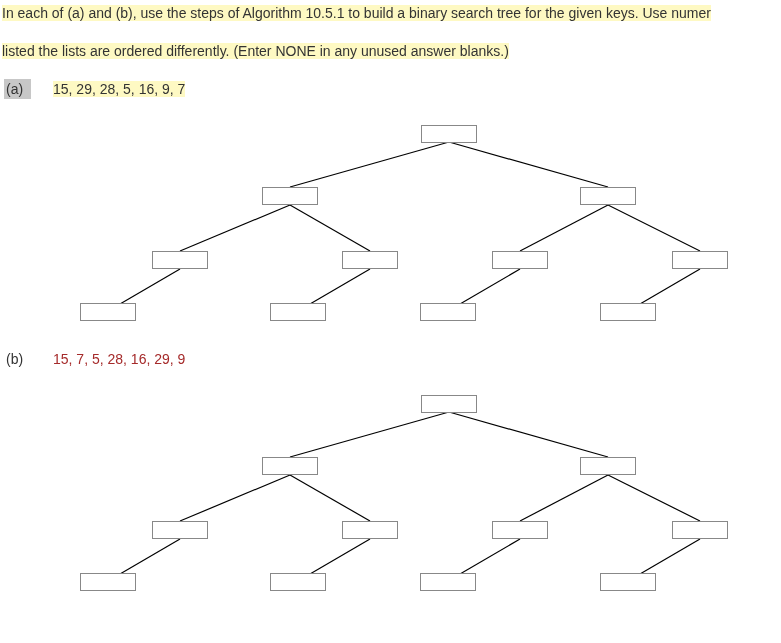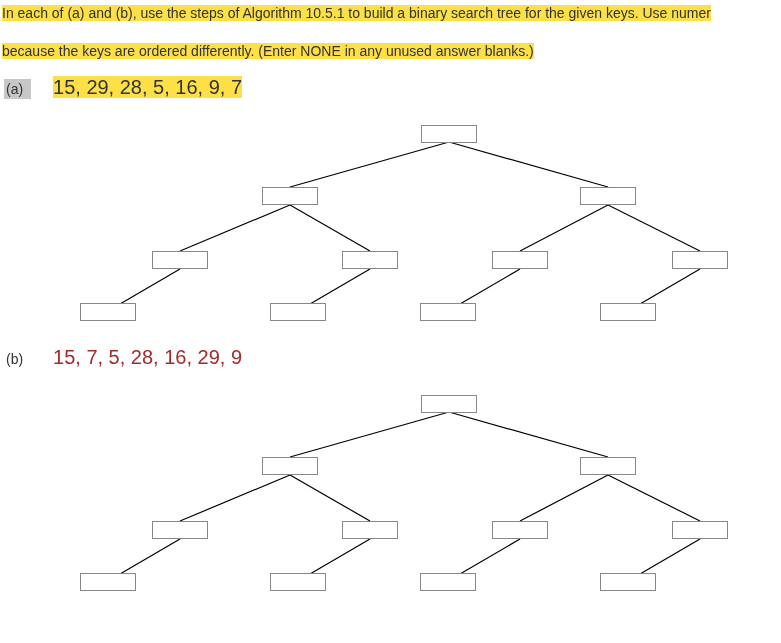--- a/index.html
+++ b/index.html
@@ -10,33 +10,33 @@
     color: #333;
     background: #fff;
     width: 781px;
   }
   .instructions {
     padding: 4px 2px 2px 2px;
     line-height: 1.35;
     font-size: 14px;
   }
   .hl {
-    background: #fde047;
+    background: #fef9c3;
   }
   .part-label {
     display: inline-block;
     padding: 2px 8px 2px 2px;
     margin: 16px 0 4px 4px;
     font-size: 14px;
   }
   .part-label.hl { background: #c7c7c7; }
   .maroon { color: #a52a2a; text-align: right; }
   .list-text {
     margin-left: 18px;
-    font-size: 20px;
+    font-size: 14px;
   }
   .tree-wrap {
     position: relative;
     width: 781px;
     height: 230px;
   }
   svg.tree-lines {
     position: absolute;
     left: 0; top: 0;
     width: 781px;
@@ -60,21 +60,21 @@
     padding: 0;
     background: transparent;
   }
 </style>
 </head>
 <body>
 
 <div class="instructions">
   <span class="hl">In each of (a) and (b), use the steps of Algorithm 10.5.1 to build a binary search tree for the given keys. Use numer</span><br>
   <br>
-  <span class="hl">because the keys are ordered differently. (Enter NONE in any unused answer blanks.)</span>
+  <span class="hl">listed the lists are ordered differently. (Enter NONE in any unused answer blanks.)</span>
 </div>
 
 <div>
   <span class="part-label hl">(a)</span>
   <span class="list-text hl">15, 29, 28, 5, 16, 9, 7</span>
 </div>
 
 <div class="tree-wrap">
   <svg class="tree-lines">
 

